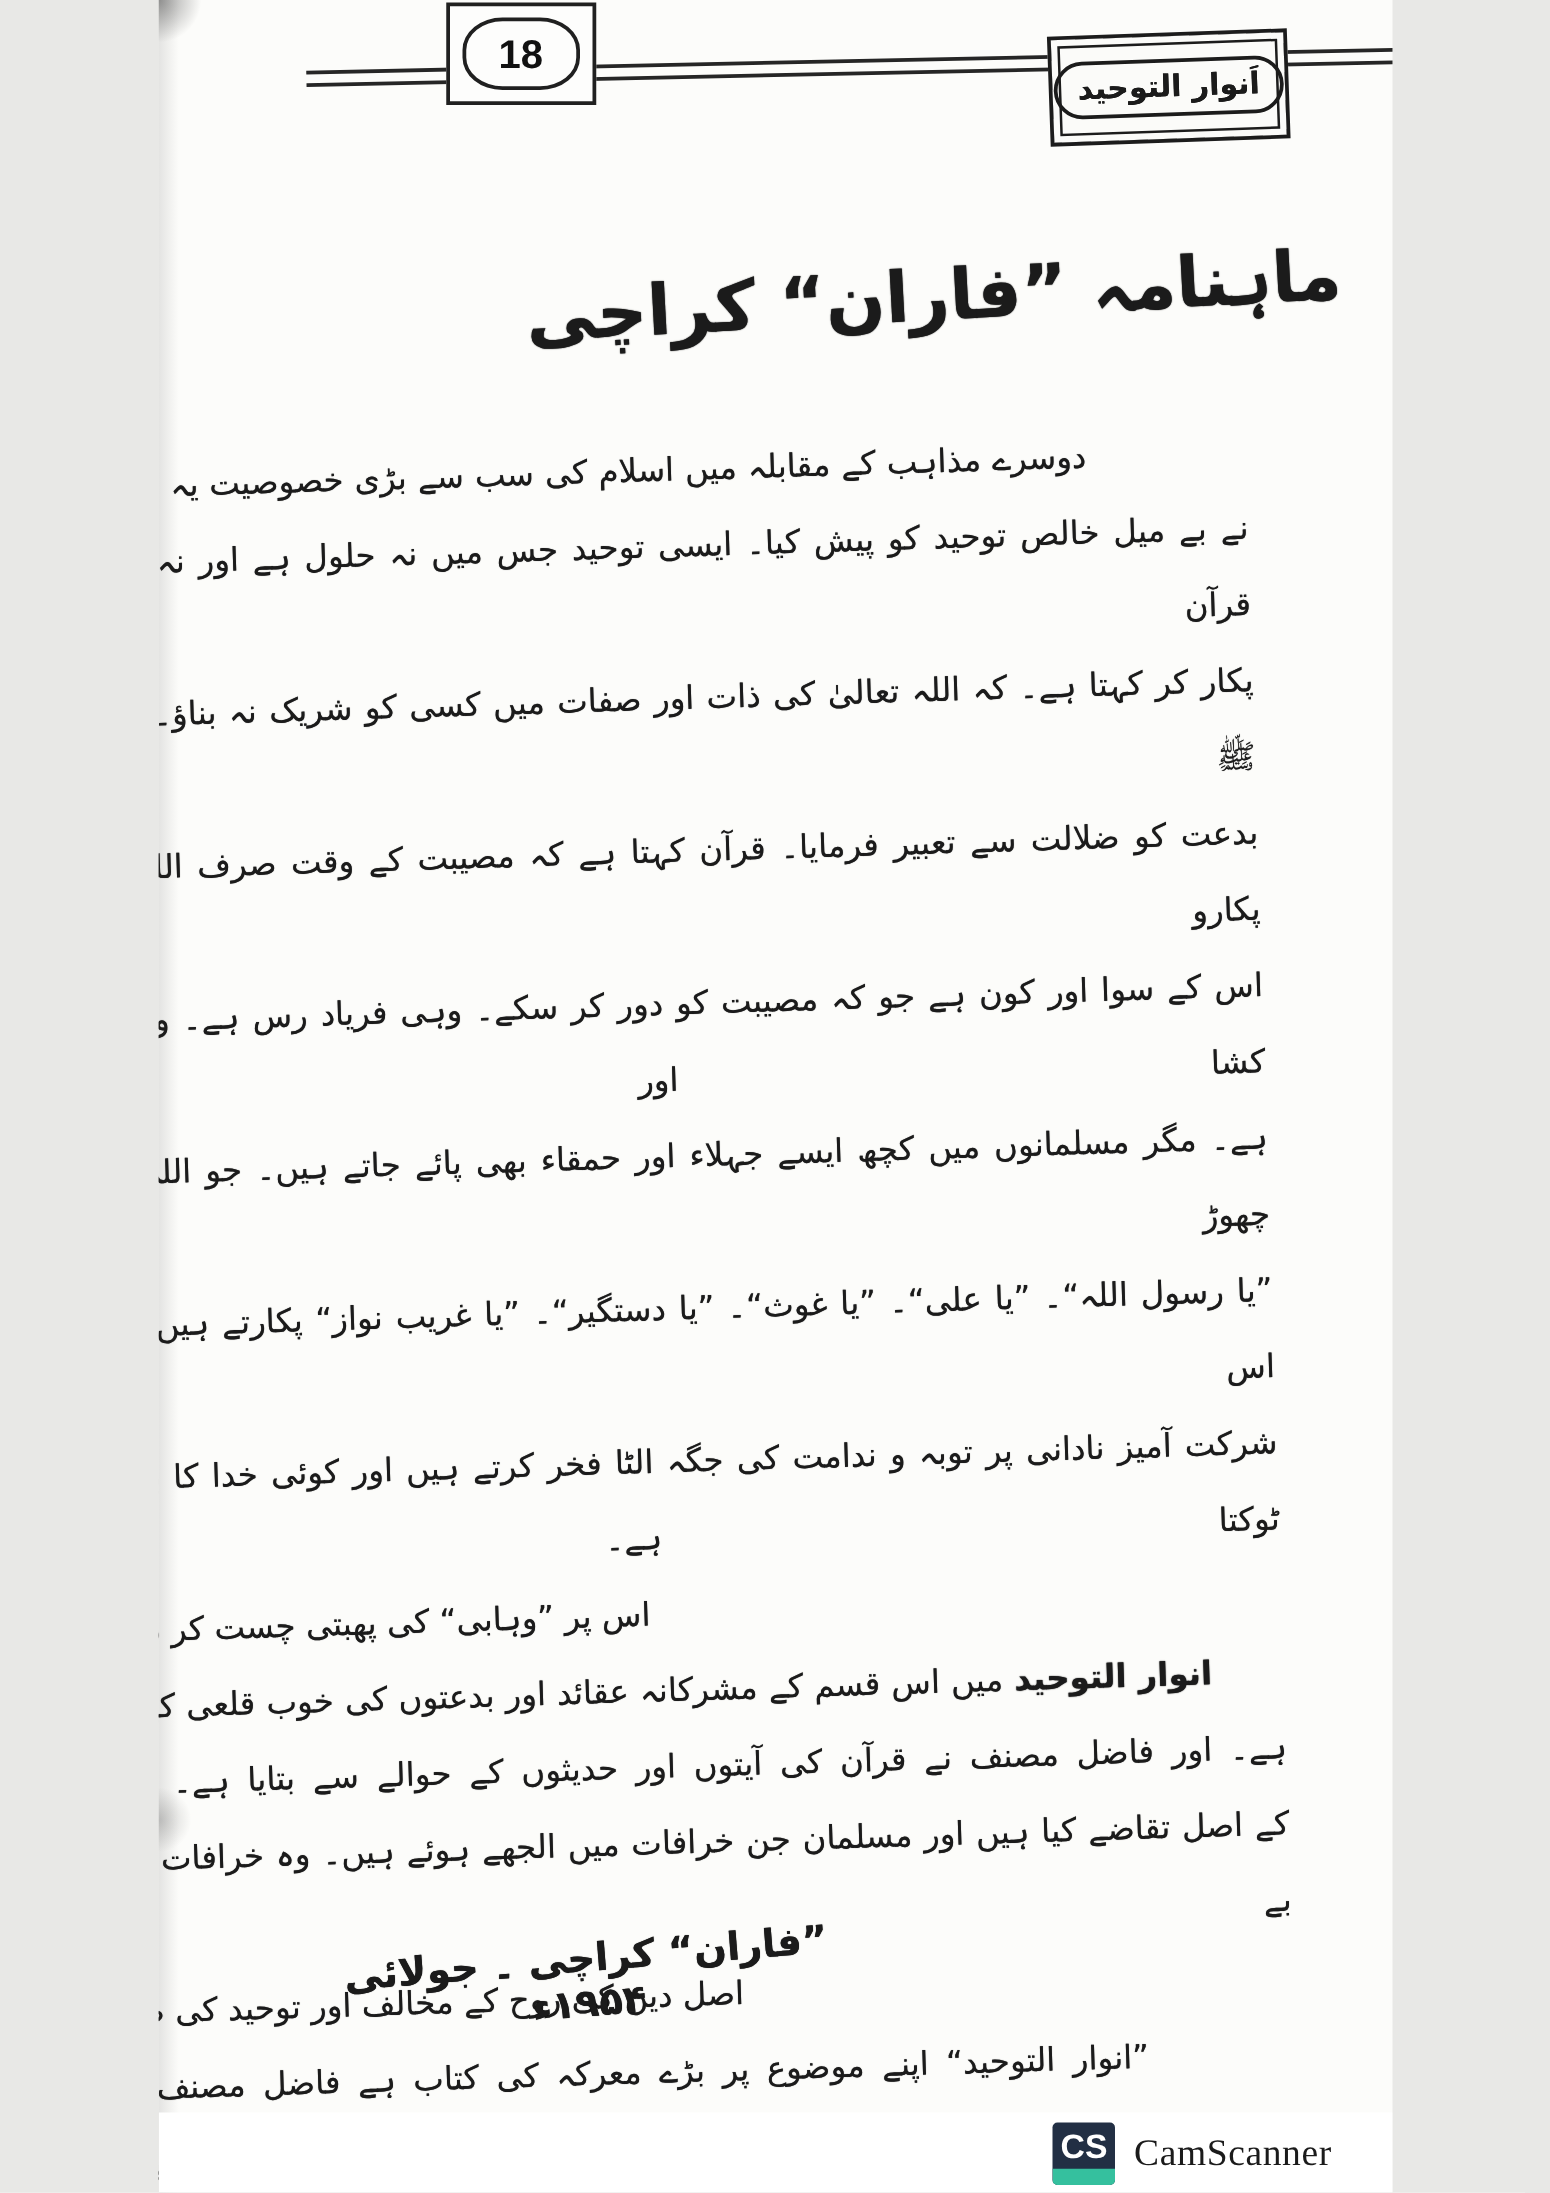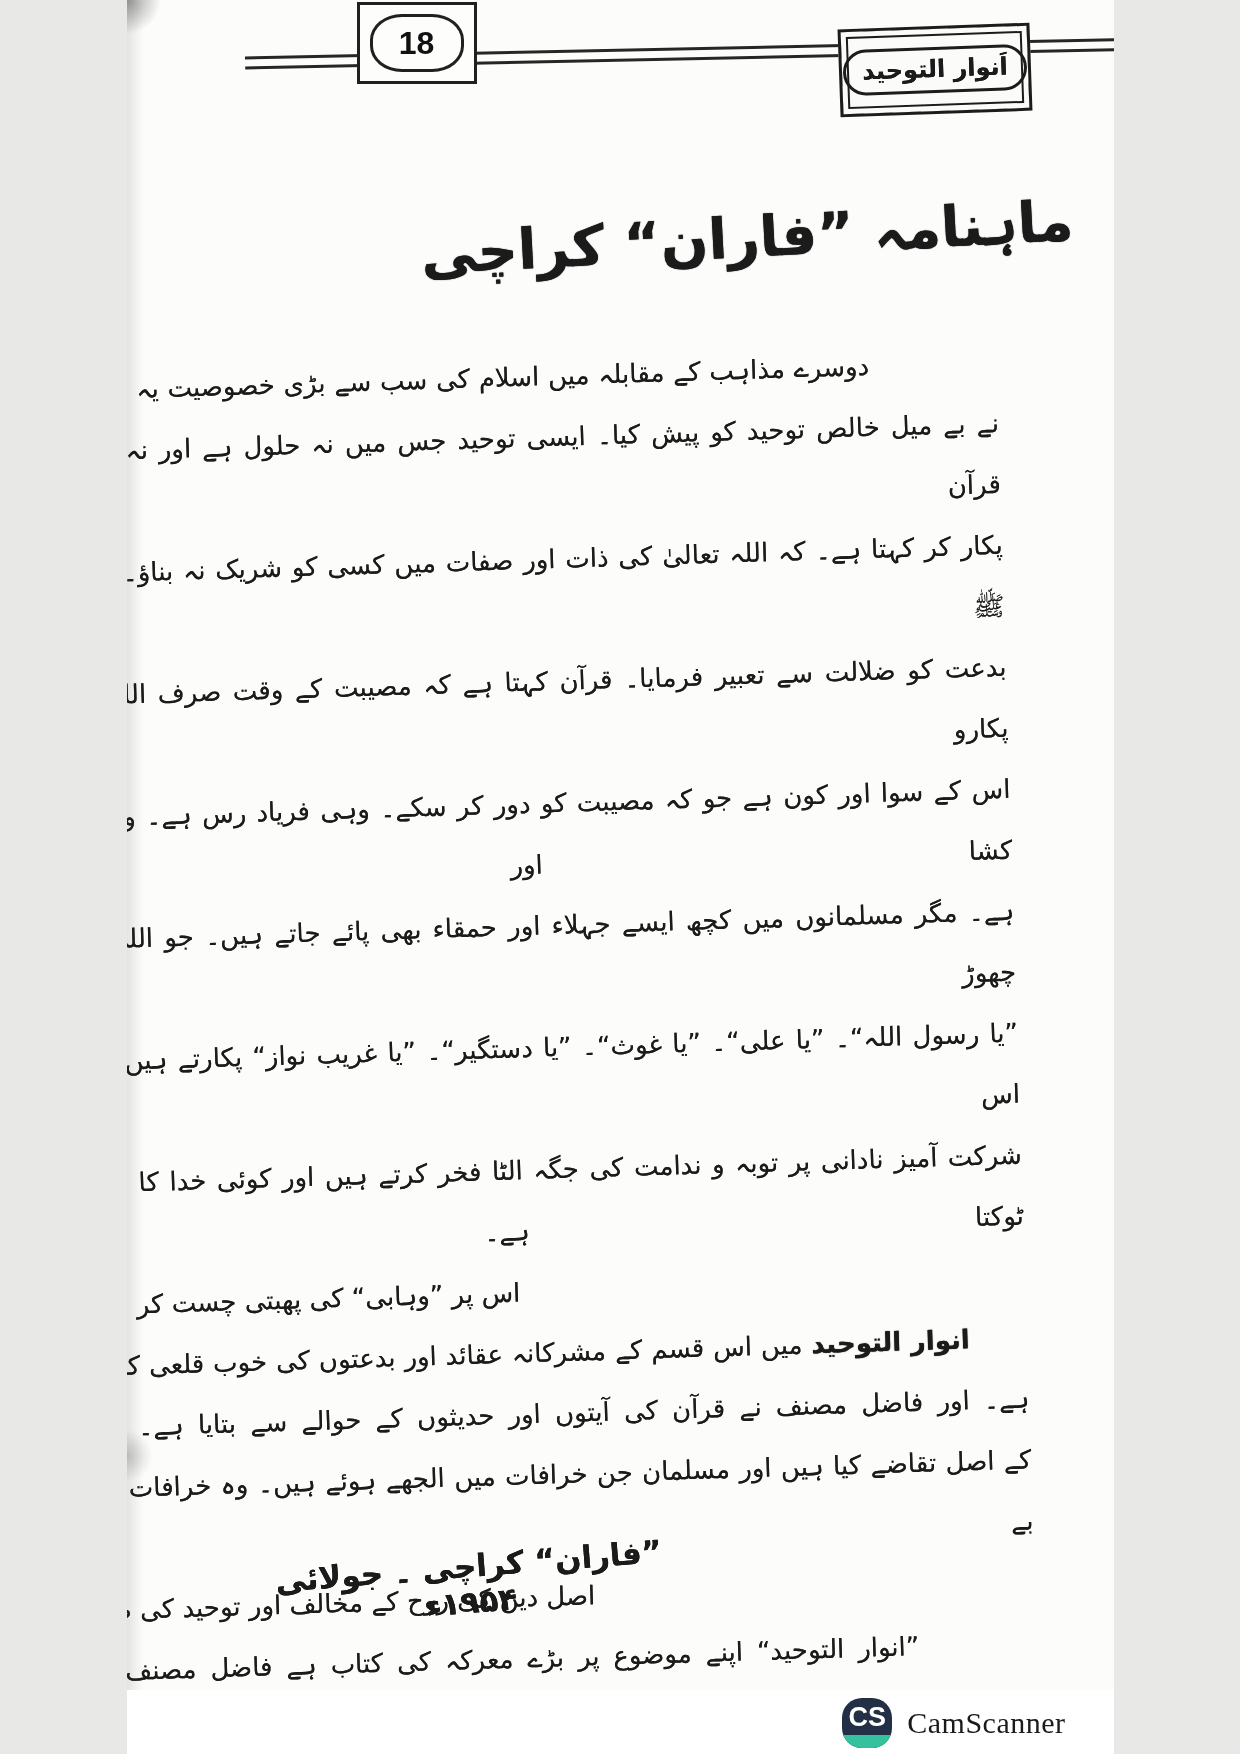--- a/index.html
+++ b/index.html
@@ -71,21 +71,21 @@
   
   .citation{
     position:absolute;left:128px;top:1548px;width:430px;
     direction:rtl;text-align:center;font-size:31px;font-weight:bold;
     transform:rotate(-4.5deg);text-shadow:0 0 .6px #000;
   }
   
   .watermark-strip{position:absolute;left:0;bottom:0;width:100%;height:64px;background:#ffffff;}
   .camscanner{position:absolute;right:48px;bottom:6px;display:flex;align-items:center;gap:15px;}
   .cs-icon{
-    position:relative;width:50px;height:50px;border-radius:20px;overflow:hidden;
+    position:relative;width:50px;height:50px;border-radius:4px;overflow:hidden;
     display:flex;align-items:flex-start;justify-content:center;
     color:#fff;font:bold 27px/39px "Liberation Sans", sans-serif;
   }
   .cs-icon::after{content:"";position:absolute;left:0;bottom:0;width:100%;height:13px;}
   .cs-label{font-family:"Liberation Serif", serif;font-size:30px;letter-spacing:.5px;}
 </style>
 <style>.cs-icon::after{background:#35c09e;}</style></head>
 <body>
 
 <div class="page">

